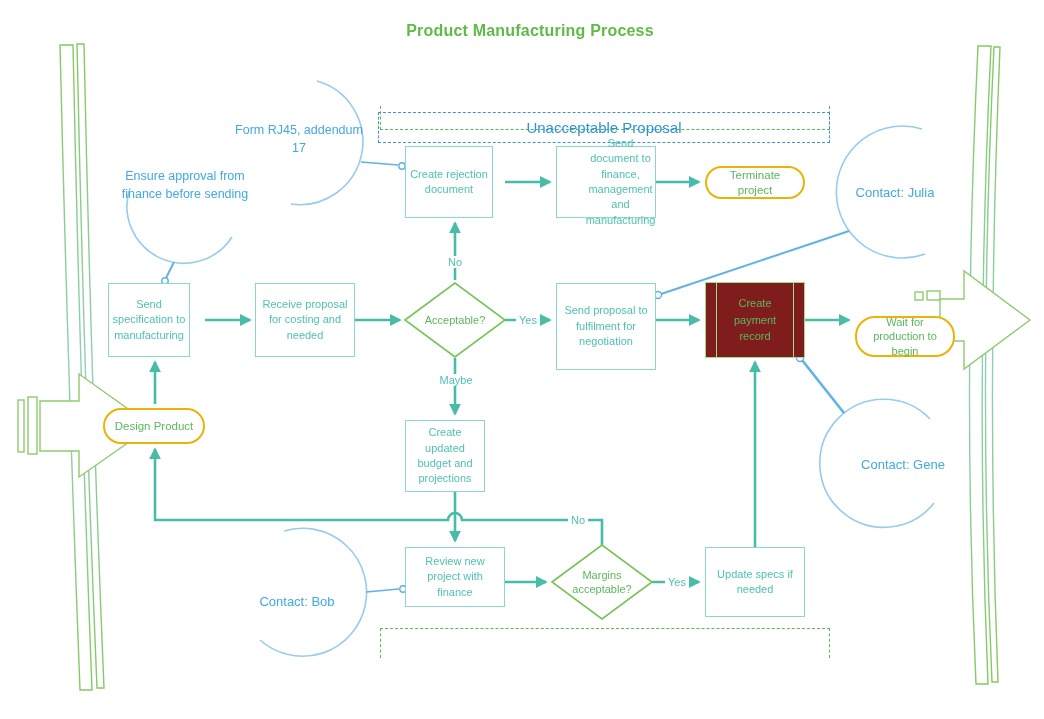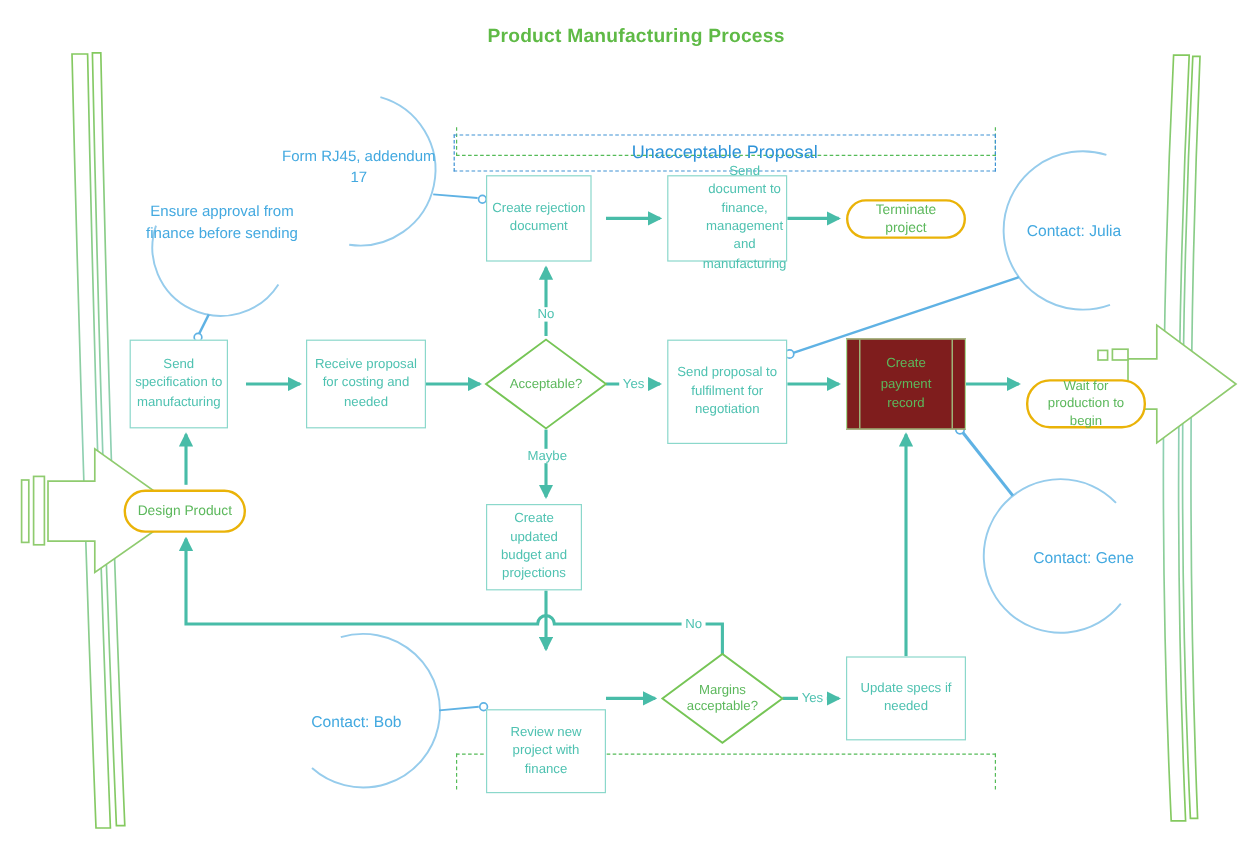--- a/index.html
+++ b/index.html
@@ -129,21 +129,21 @@
   <div class="dash-blue" style="left:378px;top:691px;width:452px;height:30px;text-decoration:underline;">
     <span>Minor Redesign Required</span>
   </div>
 
   <div class="tbox" style="left:108px;top:283px;width:82px;height:74px;">Send specification to manufacturing</div>
   <div class="tbox" style="left:255px;top:283px;width:100px;height:74px;">Receive proposal for costing and needed</div>
   <div class="tbox" style="left:405px;top:146px;width:88px;height:72px;">Create rejection document</div>
   <div class="tbox" style="left:556px;top:146px;width:100px;height:72px;padding-left:32px;">Send document to finance, management and manufacturing</div>
   <div class="tbox" style="left:556px;top:283px;width:100px;height:87px;">Send proposal to fulfilment for negotiation</div>
   <div class="tbox" style="left:405px;top:420px;width:80px;height:72px;">Create updated budget and projections</div>
-  <div class="tbox" style="left:405px;top:547px;width:100px;height:70px;margin-top:44px;">Review new project with finance</div>
+  <div class="tbox" style="left:405px;top:547px;width:100px;height:60px;">Review new project with finance</div>
   <div class="tbox" style="left:705px;top:547px;width:100px;height:70px;">Update specs if needed</div>
 
   <div class="pbox" style="left:705px;top:282px;width:100px;height:76px;">
     <div class="pbar" style="left:10px;"></div>
     <div class="pbar" style="right:10px;"></div>
     <span style="width:70px;">Create payment record</span>
   </div>
 
   <div class="stadium" style="left:705px;top:166px;width:100px;height:33px;border-radius:17px;">Terminate project</div>
   <div class="stadium" style="left:855px;top:300px;width:100px;height:41px;font-size:11px;margin-top:16px;">Wait for production to begin</div>

